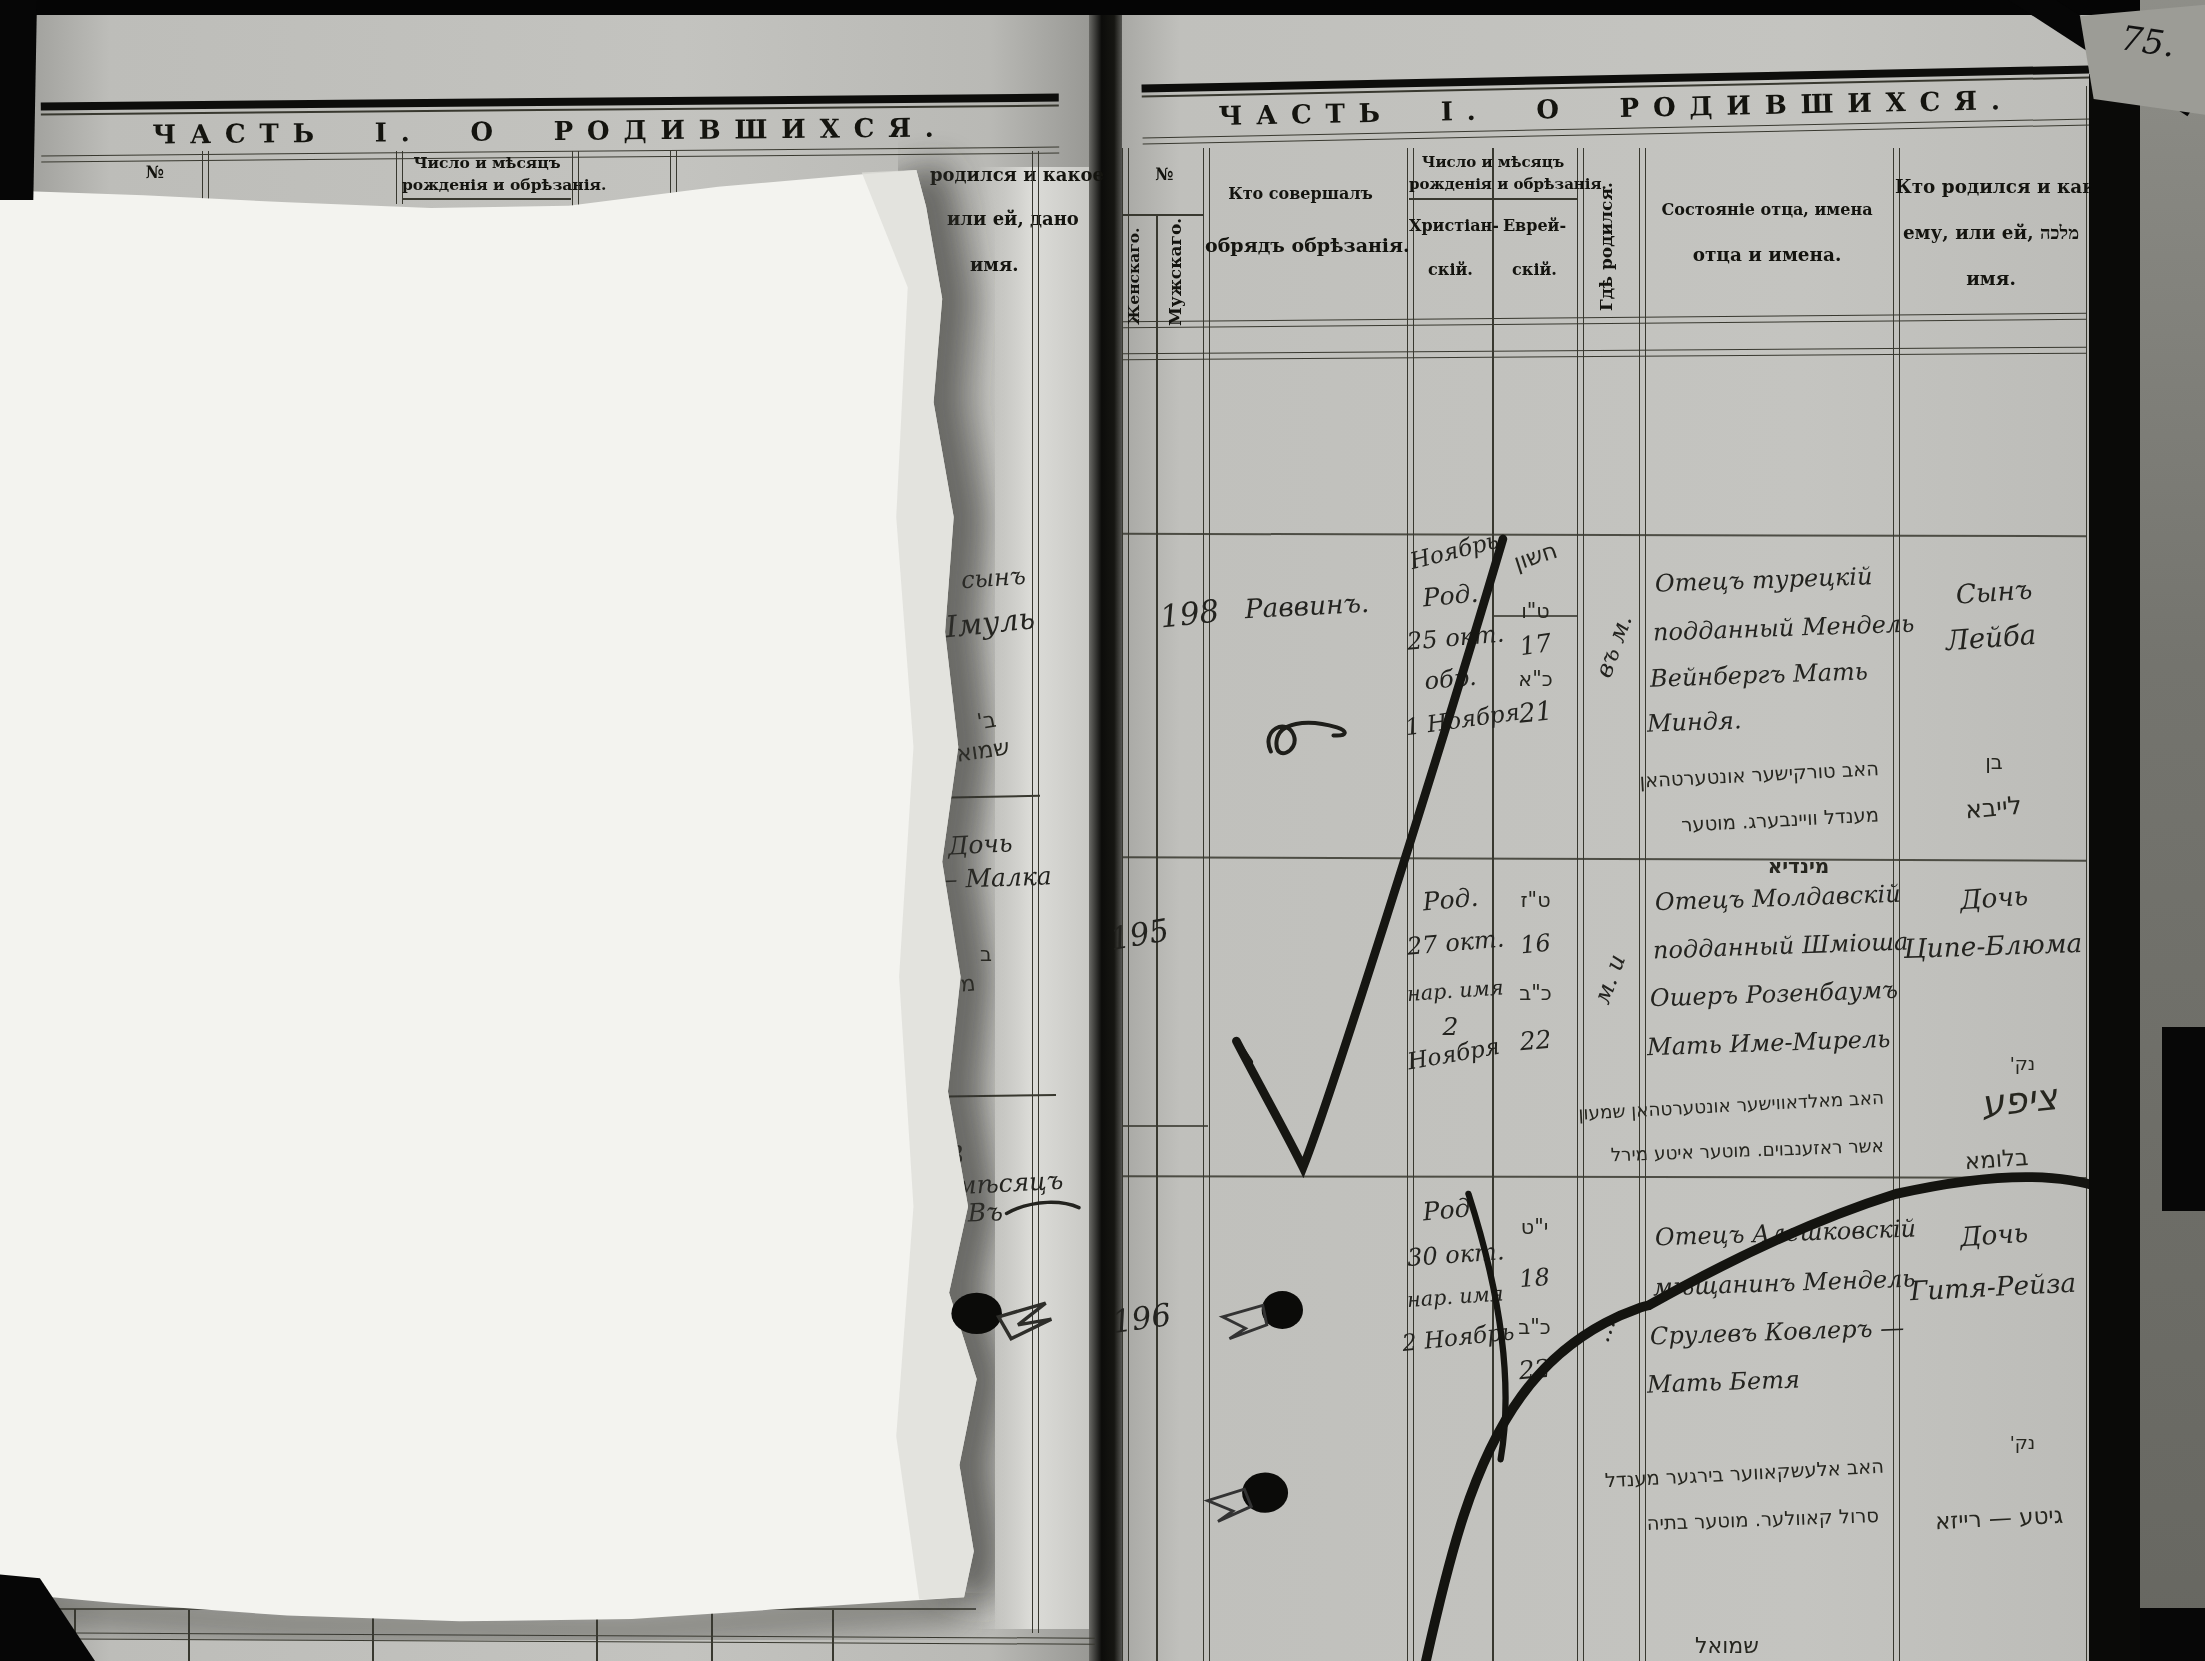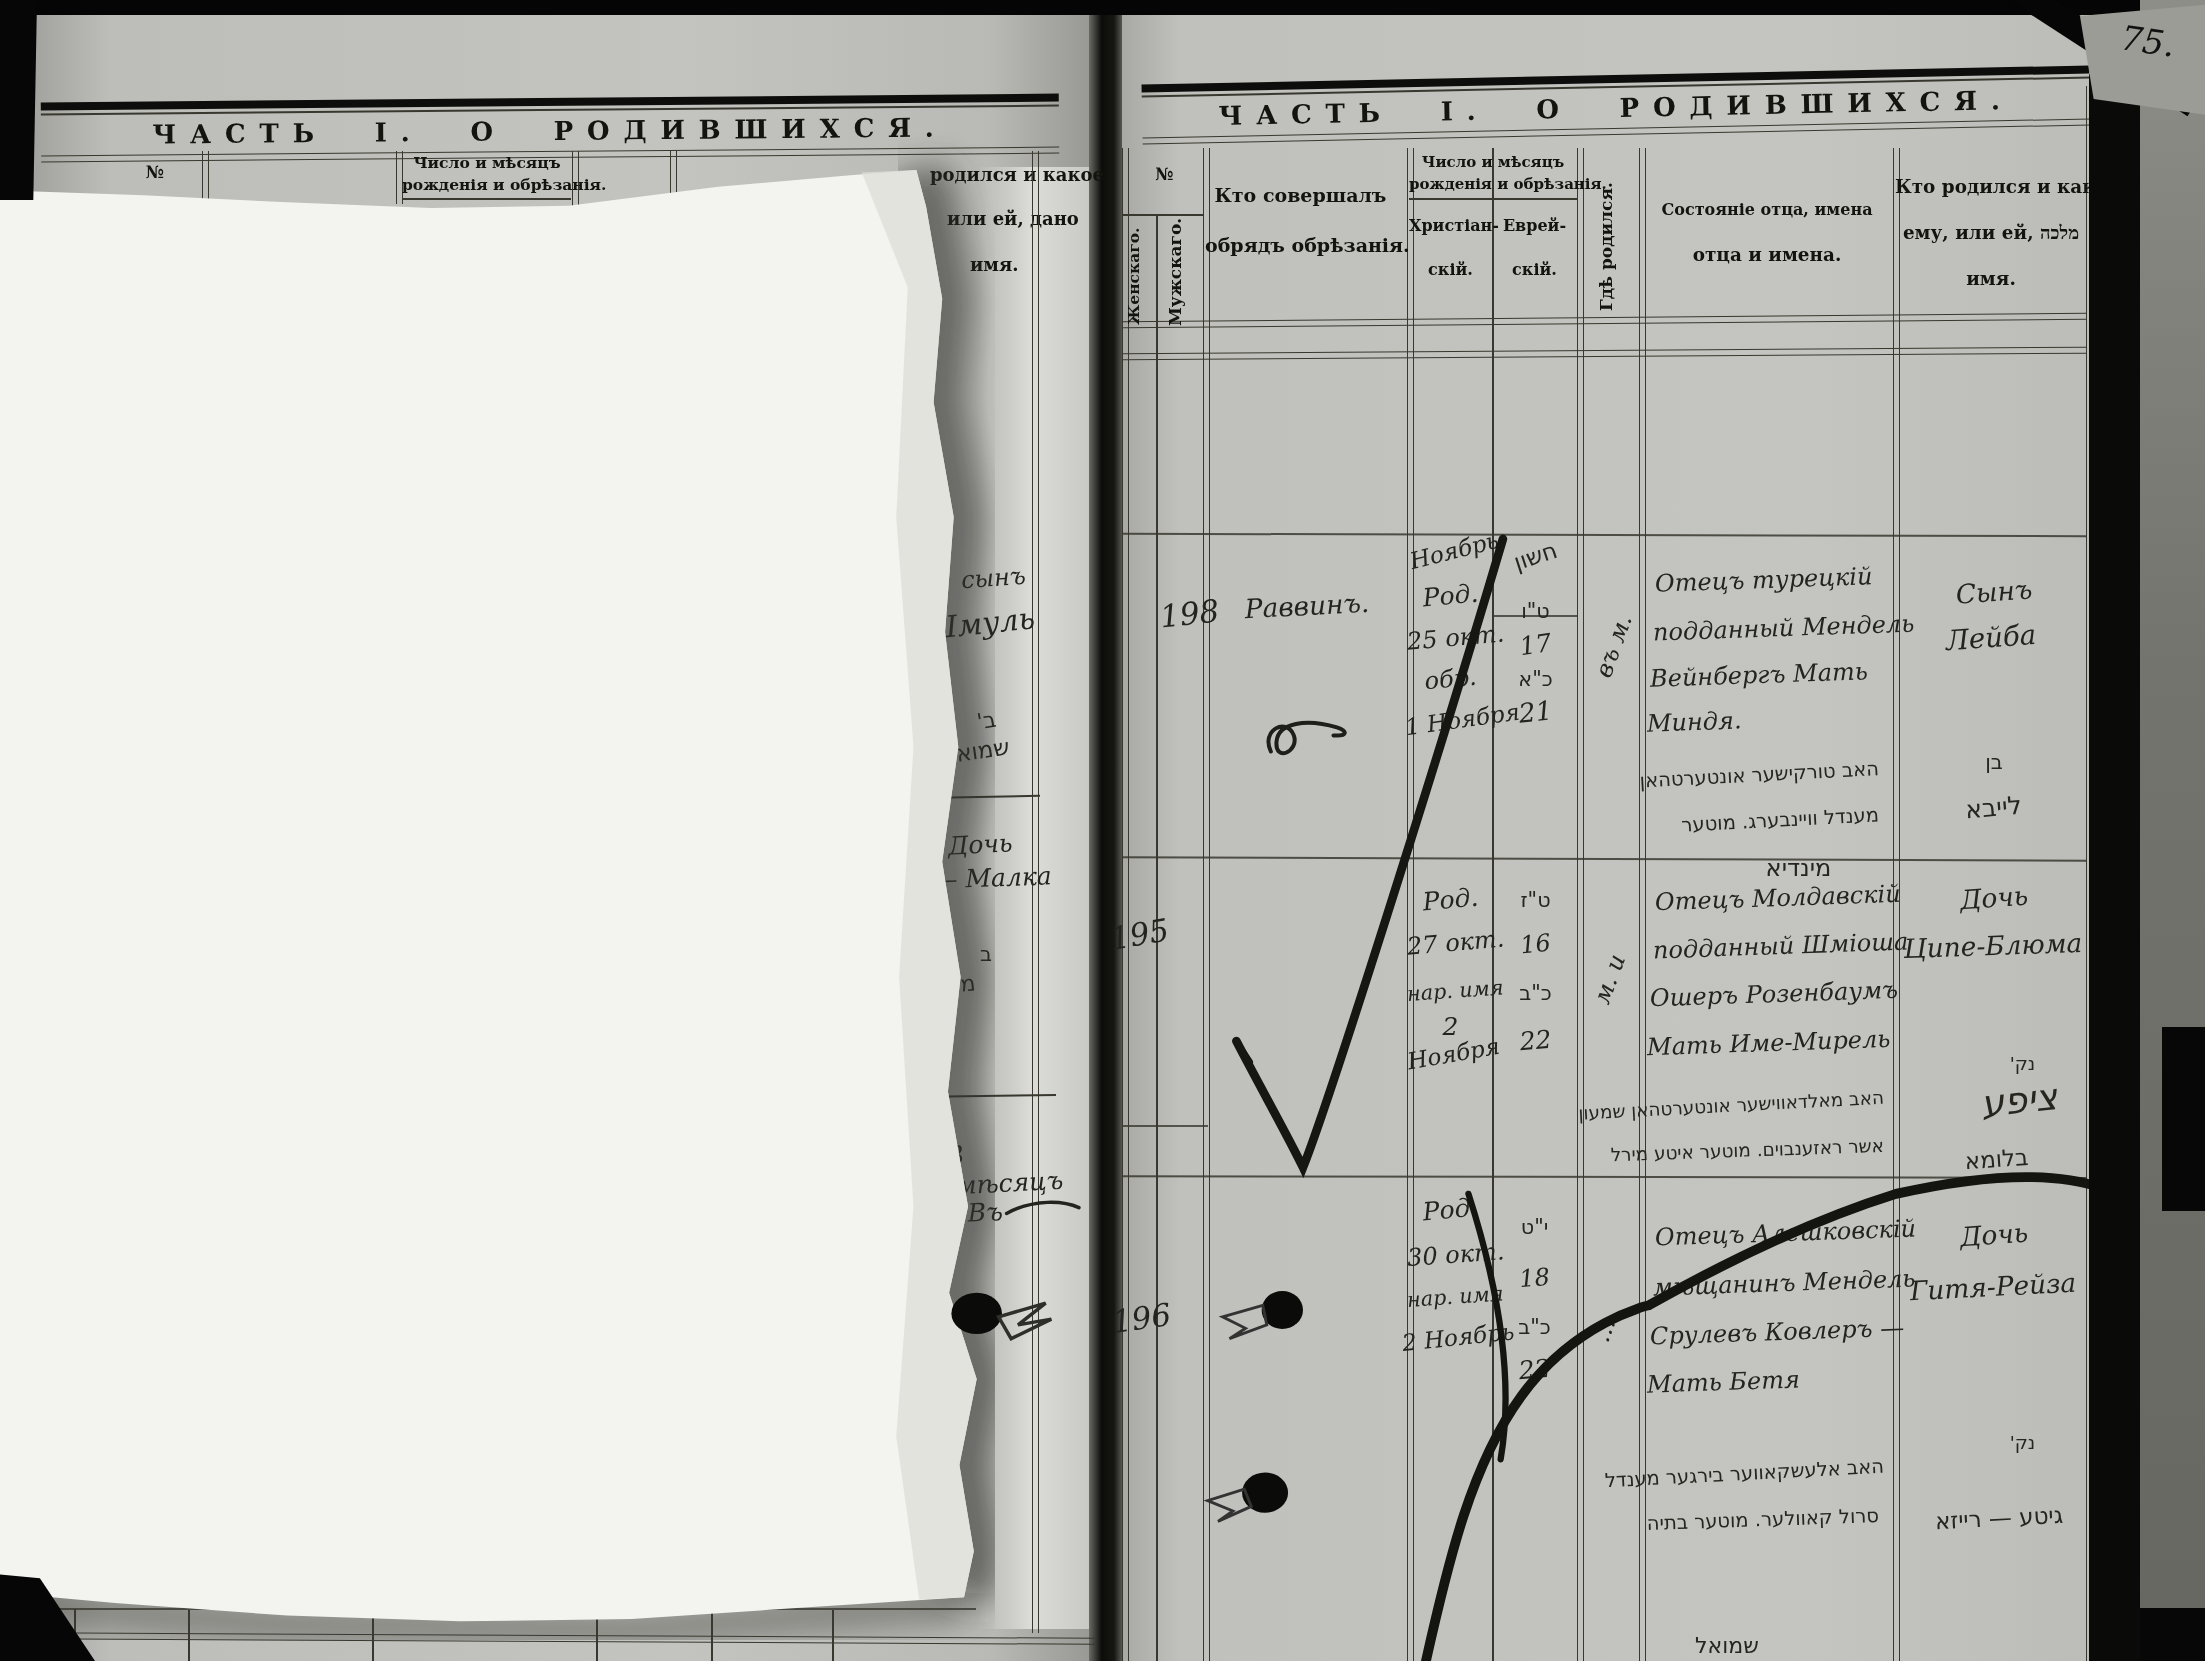--- a/index.html
+++ b/index.html
@@ -107,21 +107,21 @@
   <div class="dhl" style="left:1123px;top:350px;width:964px;transform:rotate(-0.4deg);"></div>
   <div class="hl" style="left:1123px;top:534px;width:963px;transform:rotate(0.15deg);opacity:.85;"></div>
   <div class="hl" style="left:1123px;top:858px;width:963px;transform:rotate(0.2deg);opacity:.85;"></div>
   <div class="hl" style="left:1492px;top:615px;width:86px;opacity:.8;"></div>
   <div class="hl" style="left:1122px;top:1125px;width:86px;opacity:.8;"></div>
   <div class="hl" style="left:1123px;top:1176px;width:963px;transform:rotate(0.1deg);opacity:.85;"></div>
 
   <div class="t print center" style="left:1143px;top:164px;width:43px;font-size:17px;">№</div>
   <div class="t print vtext" style="left:1124px;top:210px;height:115px;font-size:15.5px;">Женскаго.</div>
   <div class="t print vtext" style="left:1165px;top:211px;height:115px;font-size:17px;">Мужскаго.</div>
-  <div class="t print center" style="left:1205px;top:184px;width:191px;font-size:19px;">Кто совершалъ</div>
+  <div class="t print center" style="left:1205px;top:184px;width:191px;font-size:16px;">Кто совершалъ</div>
   <div class="t print center" style="left:1205px;top:234px;width:201px;font-size:19px;">обрядъ обрѣзанія.</div>
   <div class="t print center" style="left:1409px;top:153px;width:168px;font-size:15px;">Число и мѣсяцъ</div>
   <div class="t print center" style="left:1409px;top:175px;width:168px;font-size:15px;">рожденія и обрѣзанія.</div>
   <div class="t print center" style="left:1409px;top:216px;width:83px;font-size:16px;">Христіан-</div>
   <div class="t print center" style="left:1409px;top:260px;width:83px;font-size:16px;">скій.</div>
   <div class="t print center" style="left:1492px;top:216px;width:85px;font-size:16px;">Еврей-</div>
   <div class="t print center" style="left:1492px;top:260px;width:85px;font-size:16px;">скій.</div>
   <div class="t print vtext" style="left:1596px;top:160px;height:151px;font-size:17px;">Гдѣ родился.</div>
   <div class="t print center" style="left:1641px;top:200px;width:252px;font-size:16px;">Состояніе отца, имена</div>
   <div class="t print center" style="left:1641px;top:244px;width:252px;font-size:18.4px;">отца и имена.</div>
@@ -141,21 +141,21 @@
   <div class="t hw center" style="left:1494px;top:630px;width:83px;font-size:25px;transform:rotate(-8deg);">17</div>
   <div class="t he center" style="left:1494px;top:667px;width:83px;font-size:20.7px;">כ"א</div>
   <div class="t hw center" style="left:1494px;top:696px;width:83px;font-size:26.4px;transform:rotate(-6deg);">21</div>
   <div class="t hw" style="left:1581px;top:632px;font-size:24px;transform:rotate(-70deg);">въ м.</div>
   <div class="t hw" style="left:1655px;top:566px;font-size:24px;transform:rotate(-2deg);">Отецъ турецкій</div>
   <div class="t hw" style="left:1653px;top:614px;font-size:24px;transform:rotate(-2deg);">подданный Мендель</div>
   <div class="t hw" style="left:1650px;top:661px;font-size:24px;transform:rotate(-2deg);">Вейнбергъ Мать</div>
   <div class="t hw" style="left:1647px;top:708px;font-size:24px;transform:rotate(-2deg);">Миндя.</div>
   <div class="t he right" style="left:1649px;top:763px;width:230px;font-size:19.5px;transform:rotate(-3deg);">האב טורקישער אונטערטהאן</div>
   <div class="t he right" style="left:1661px;top:809px;width:218px;font-size:19.5px;transform:rotate(-3deg);">מענדל וויינבערג. מוטער</div>
-  <div class="t he center" style="left:1741px;top:854px;width:115px;font-size:24px;">מינדיא</div>
+  <div class="t he center" style="left:1741px;top:854px;width:115px;font-size:20px;font-weight:bold;">מינדיא</div>
   <div class="t hw center" style="left:1899px;top:576px;width:190px;font-size:26.4px;transform:rotate(-4deg);">Сынъ</div>
   <div class="t hw center" style="left:1896px;top:621px;width:190px;font-size:27.6px;transform:rotate(-4deg);">Лейба</div>
   <div class="t he center" style="left:1954px;top:750px;width:80px;font-size:20.7px;">בן</div>
   <div class="t he center" style="left:1942px;top:793px;width:103px;font-size:25px;transform:rotate(-5deg);">לייבא</div>
 
   <div class="t hw center" style="left:1110px;top:917px;width:48px;font-size:31px;transform:rotate(-10deg);">195</div>
   <div class="t hw center" style="left:1409px;top:885px;width:83px;font-size:25px;transform:rotate(-5deg);">Род.</div>
   <div class="t hw center" style="left:1407px;top:929px;width:86px;font-size:24px;transform:rotate(-5deg);">27 окт.</div>
   <div class="t hw center" style="left:1407px;top:979px;width:86px;font-size:20.7px;transform:rotate(-4deg);">нар. имя</div>
   <div class="t hw center" style="left:1409px;top:1012px;width:83px;font-size:25px;">2</div>

